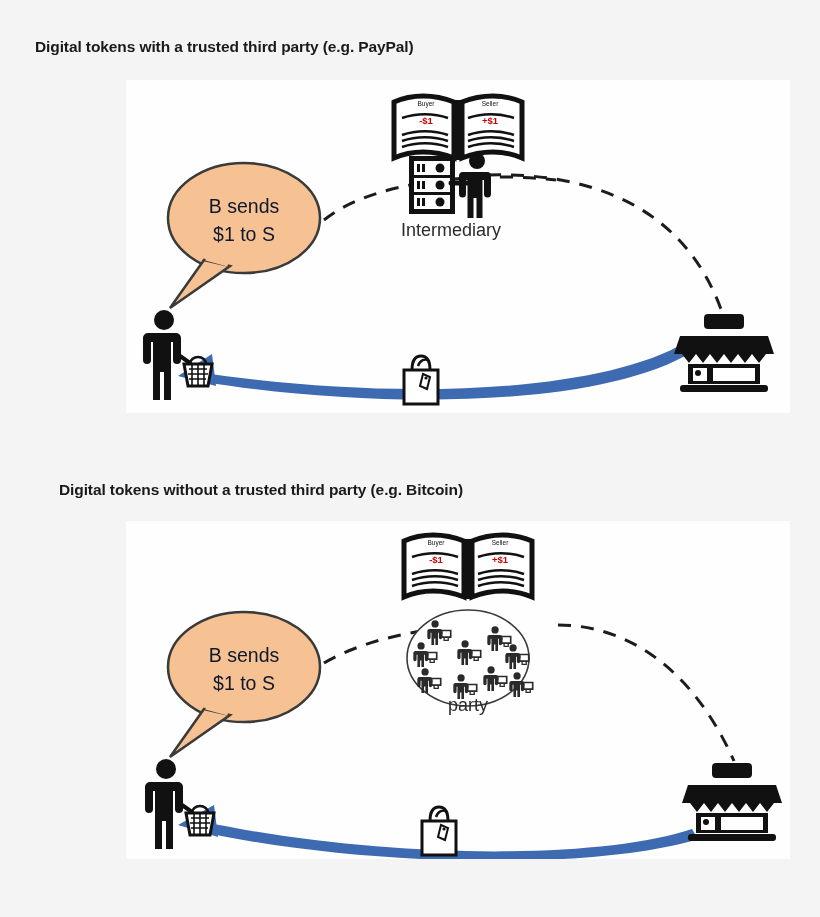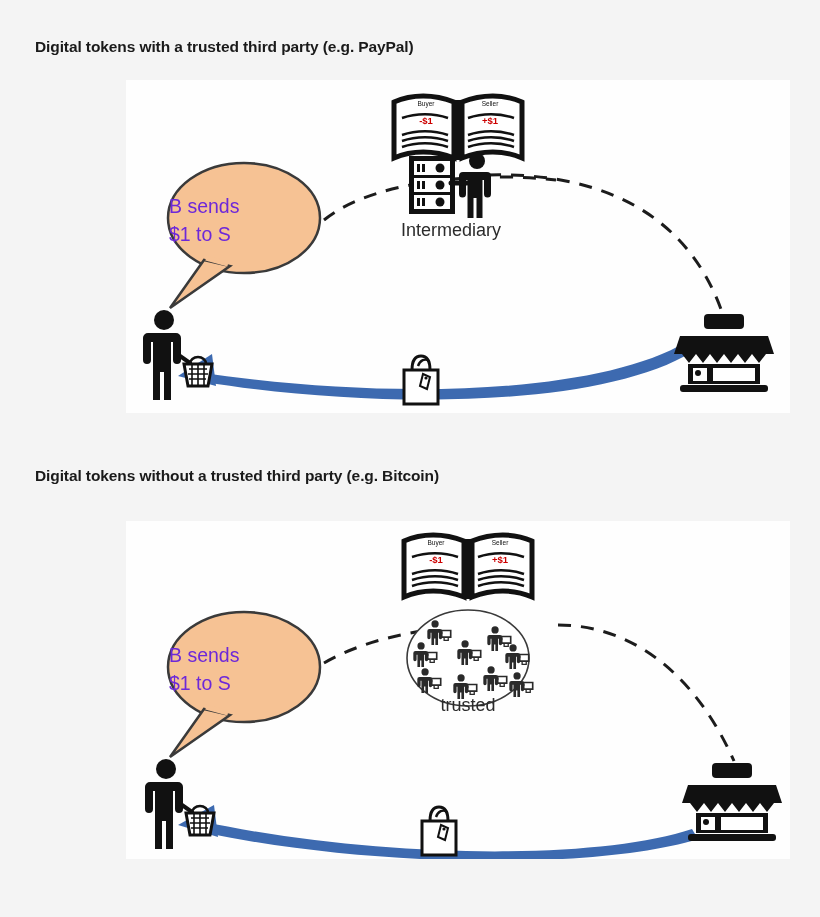--- a/index.html
+++ b/index.html
@@ -22,21 +22,21 @@
   .panel-title {
     position: absolute;
     left: 35px;
     font-size: 15.5px;
     font-weight: bold;
     color: #1a1a1a;
     letter-spacing: -0.1px;
     white-space: nowrap;
   }
   #title-top  { top: 38px; }
-  #title-bot  { top: 467px; }
+  #title-bot  { top: 481px; margin-left: 24px; }
 
   .panel {
     position: absolute;
     left: 126px;
     width: 664px;
     background: #fefefe;
   }
   #panel-top { top: 80px;  height: 333px; }
   #panel-bot { top: 521px; height: 338px; }
 
@@ -45,21 +45,22 @@
     inset: 0;
   }
   .panel-stage > svg {
     position: absolute;
     left: 0;
     top: 0;
   }
 
   .bubble-text {
     position: absolute;
-    color: #6d28d9;
+    text-align: center;
+    color: #0f172a;
     font-size: 19.5px;
     line-height: 1.42;
     font-family: "Liberation Sans", sans-serif;
     pointer-events: none;
     width: 150px;
   }
   .node-label {
     position: absolute;
     text-align: center;
     color: #2b2b2b;
@@ -280,17 +281,17 @@
           <text id="lg1-rh" x="374" y="24" font-size="6.5" text-anchor="middle" fill="#111">Seller</text>
           <text id="lg1-ra" x="374" y="42" font-size="9.5" font-weight="bold" text-anchor="middle" fill="#cc0000">+$1</text>
         </g>
       </svg>
 
       <div class="bubble-text" style="left:43px; top:121px;">
         <div>B sends</div>
         <div>$1 to S</div>
       </div>
 
-      <div class="node-label" style="left:242px; top:174px;">trusted</div>
+      <div class="node-label" style="left:242px; top:174px;">party</div>
     </div>
   </div>
 
 </div>
 
 </body></html>

